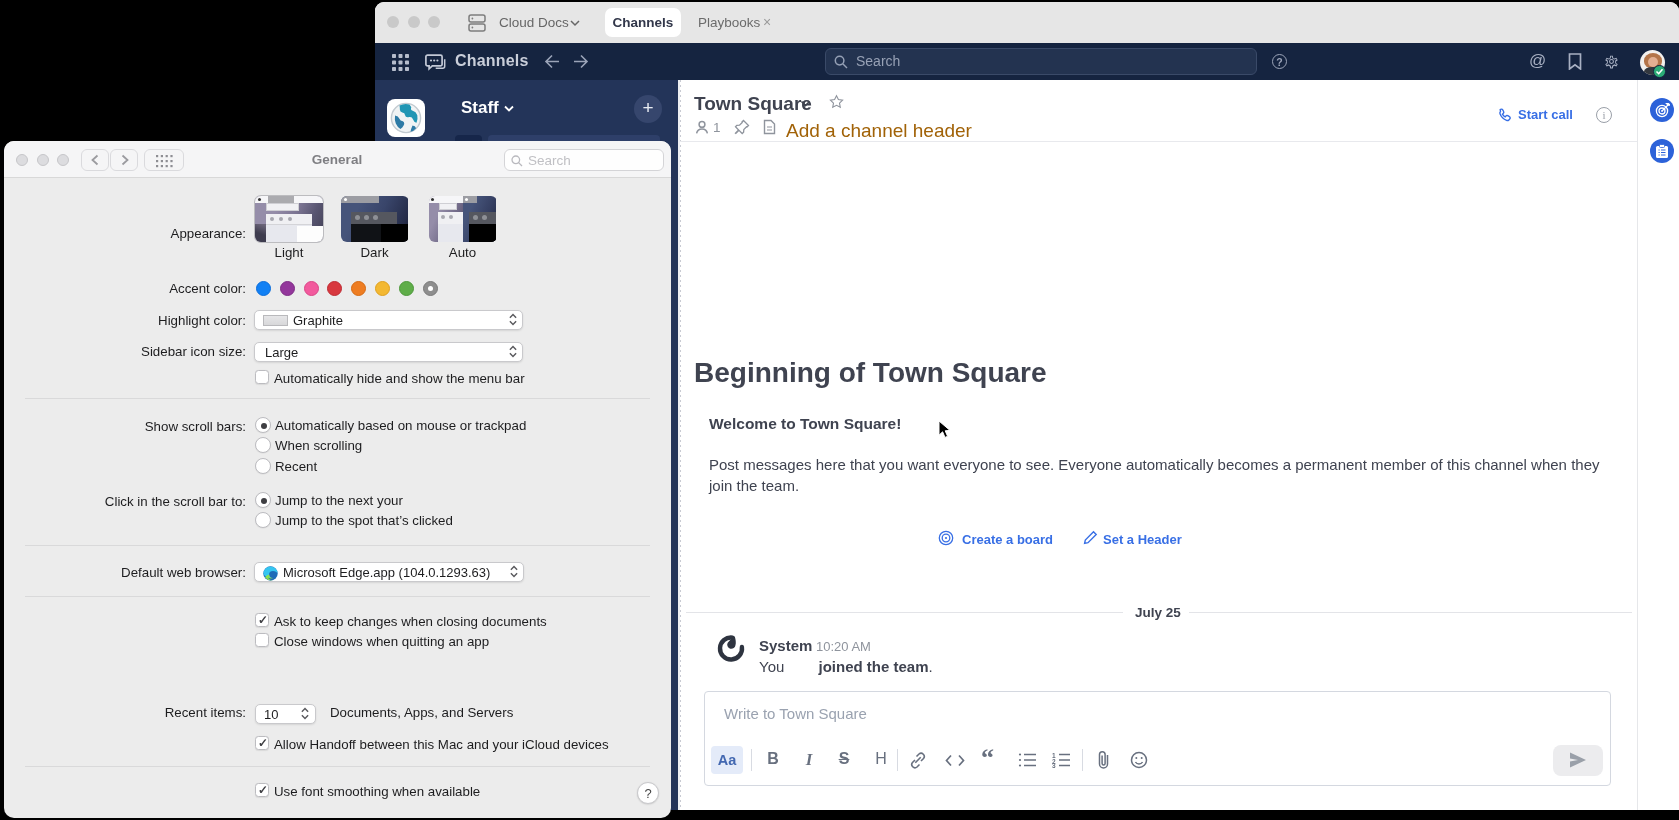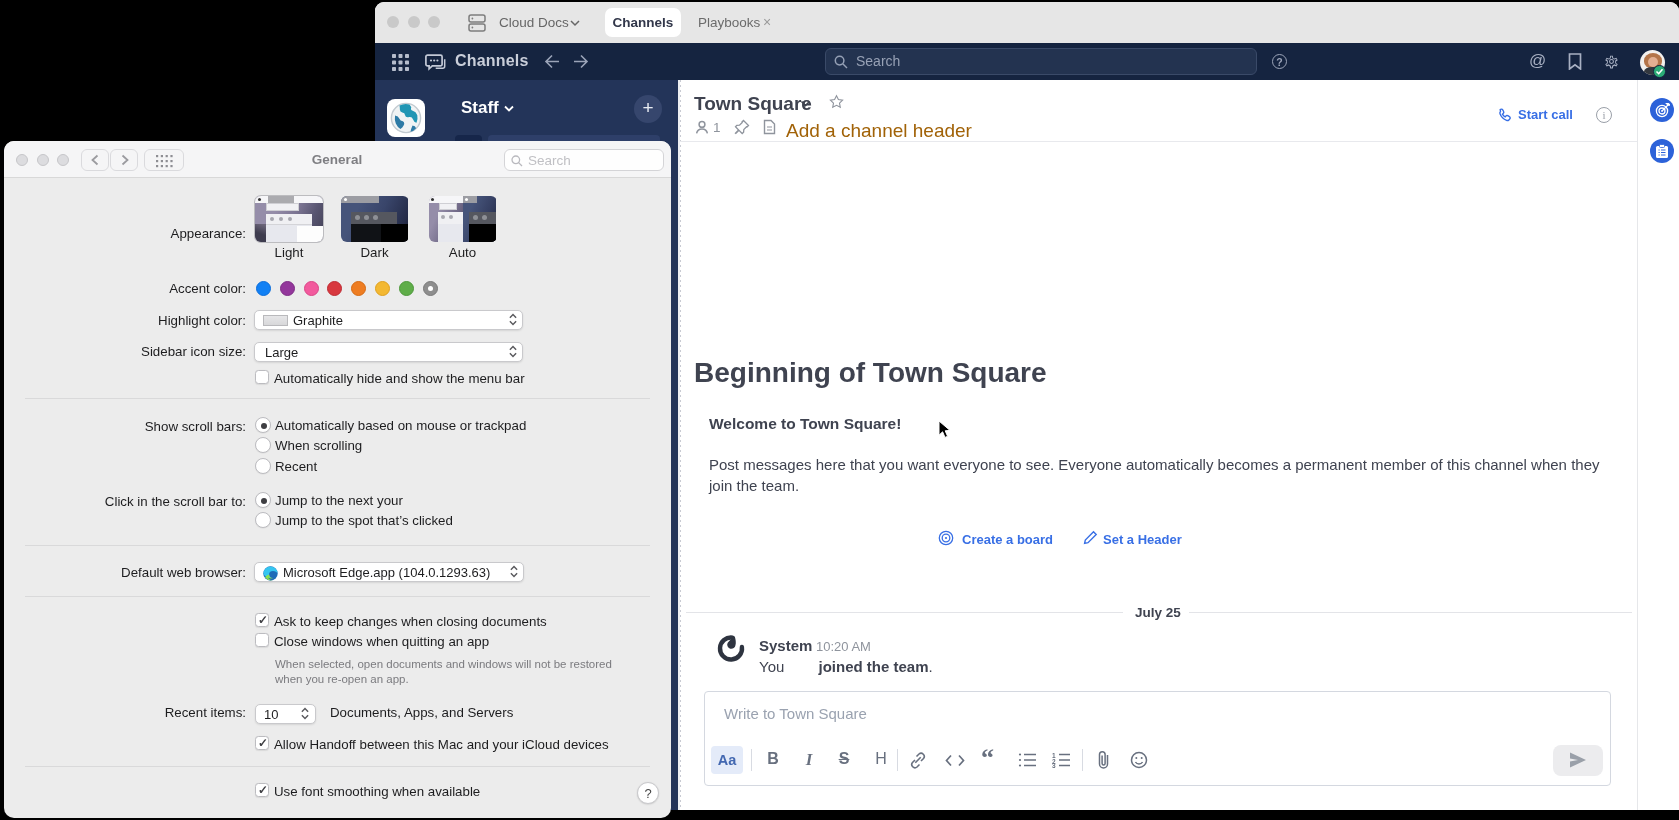--- a/index.html
+++ b/index.html
@@ -443,21 +443,20 @@
       <path d="M1 5 L4.5 1.3 L8 5" fill="none" stroke="#5a5a5e" stroke-width="1.6"></path>
       <path d="M1 9 L4.5 12.7 L8 9" fill="none" stroke="#5a5a5e" stroke-width="1.6"></path>
     </svg>
 
     <div class="abs psep" style="top:455px;"></div>
 
     <div class="abs pcheck chk" style="left:251px; top:472px;"></div>
     <div class="abs ptext" style="left:270px; top:473px;">Ask to keep changes when closing documents</div>
     <div class="abs pcheck" style="left:251px; top:492px;"></div>
     <div class="abs ptext" style="left:270px; top:493px;">Close windows when quitting an app</div>
-    <div class="abs" style="left:271px; top:516px; width:352px; font-size:11.5px; color:#7b7b7f; line-height:15px;">When selected, open documents and windows will not be restored when you re-open an app.</div>
 
     <div class="abs plabel" style="top:564px;">Recent items:</div>
     <div class="abs pdrop" style="left:251px; top:563px; width:61px;">
       <div style="position:absolute; left:8px; top:2px; font-size:13px; color:#1d1d1f;">10</div>
     </div>
     <svg class="abs stepper" style="left:297px; top:566px;" width="8" height="13" viewBox="0 0 9 14">
       <path d="M1 5 L4.5 1.3 L8 5" fill="none" stroke="#5a5a5e" stroke-width="1.6"></path>
       <path d="M1 9 L4.5 12.7 L8 9" fill="none" stroke="#5a5a5e" stroke-width="1.6"></path>
     </svg>
     <div class="abs ptext" style="left:326px; top:564px;">Documents, Apps, and Servers</div>

